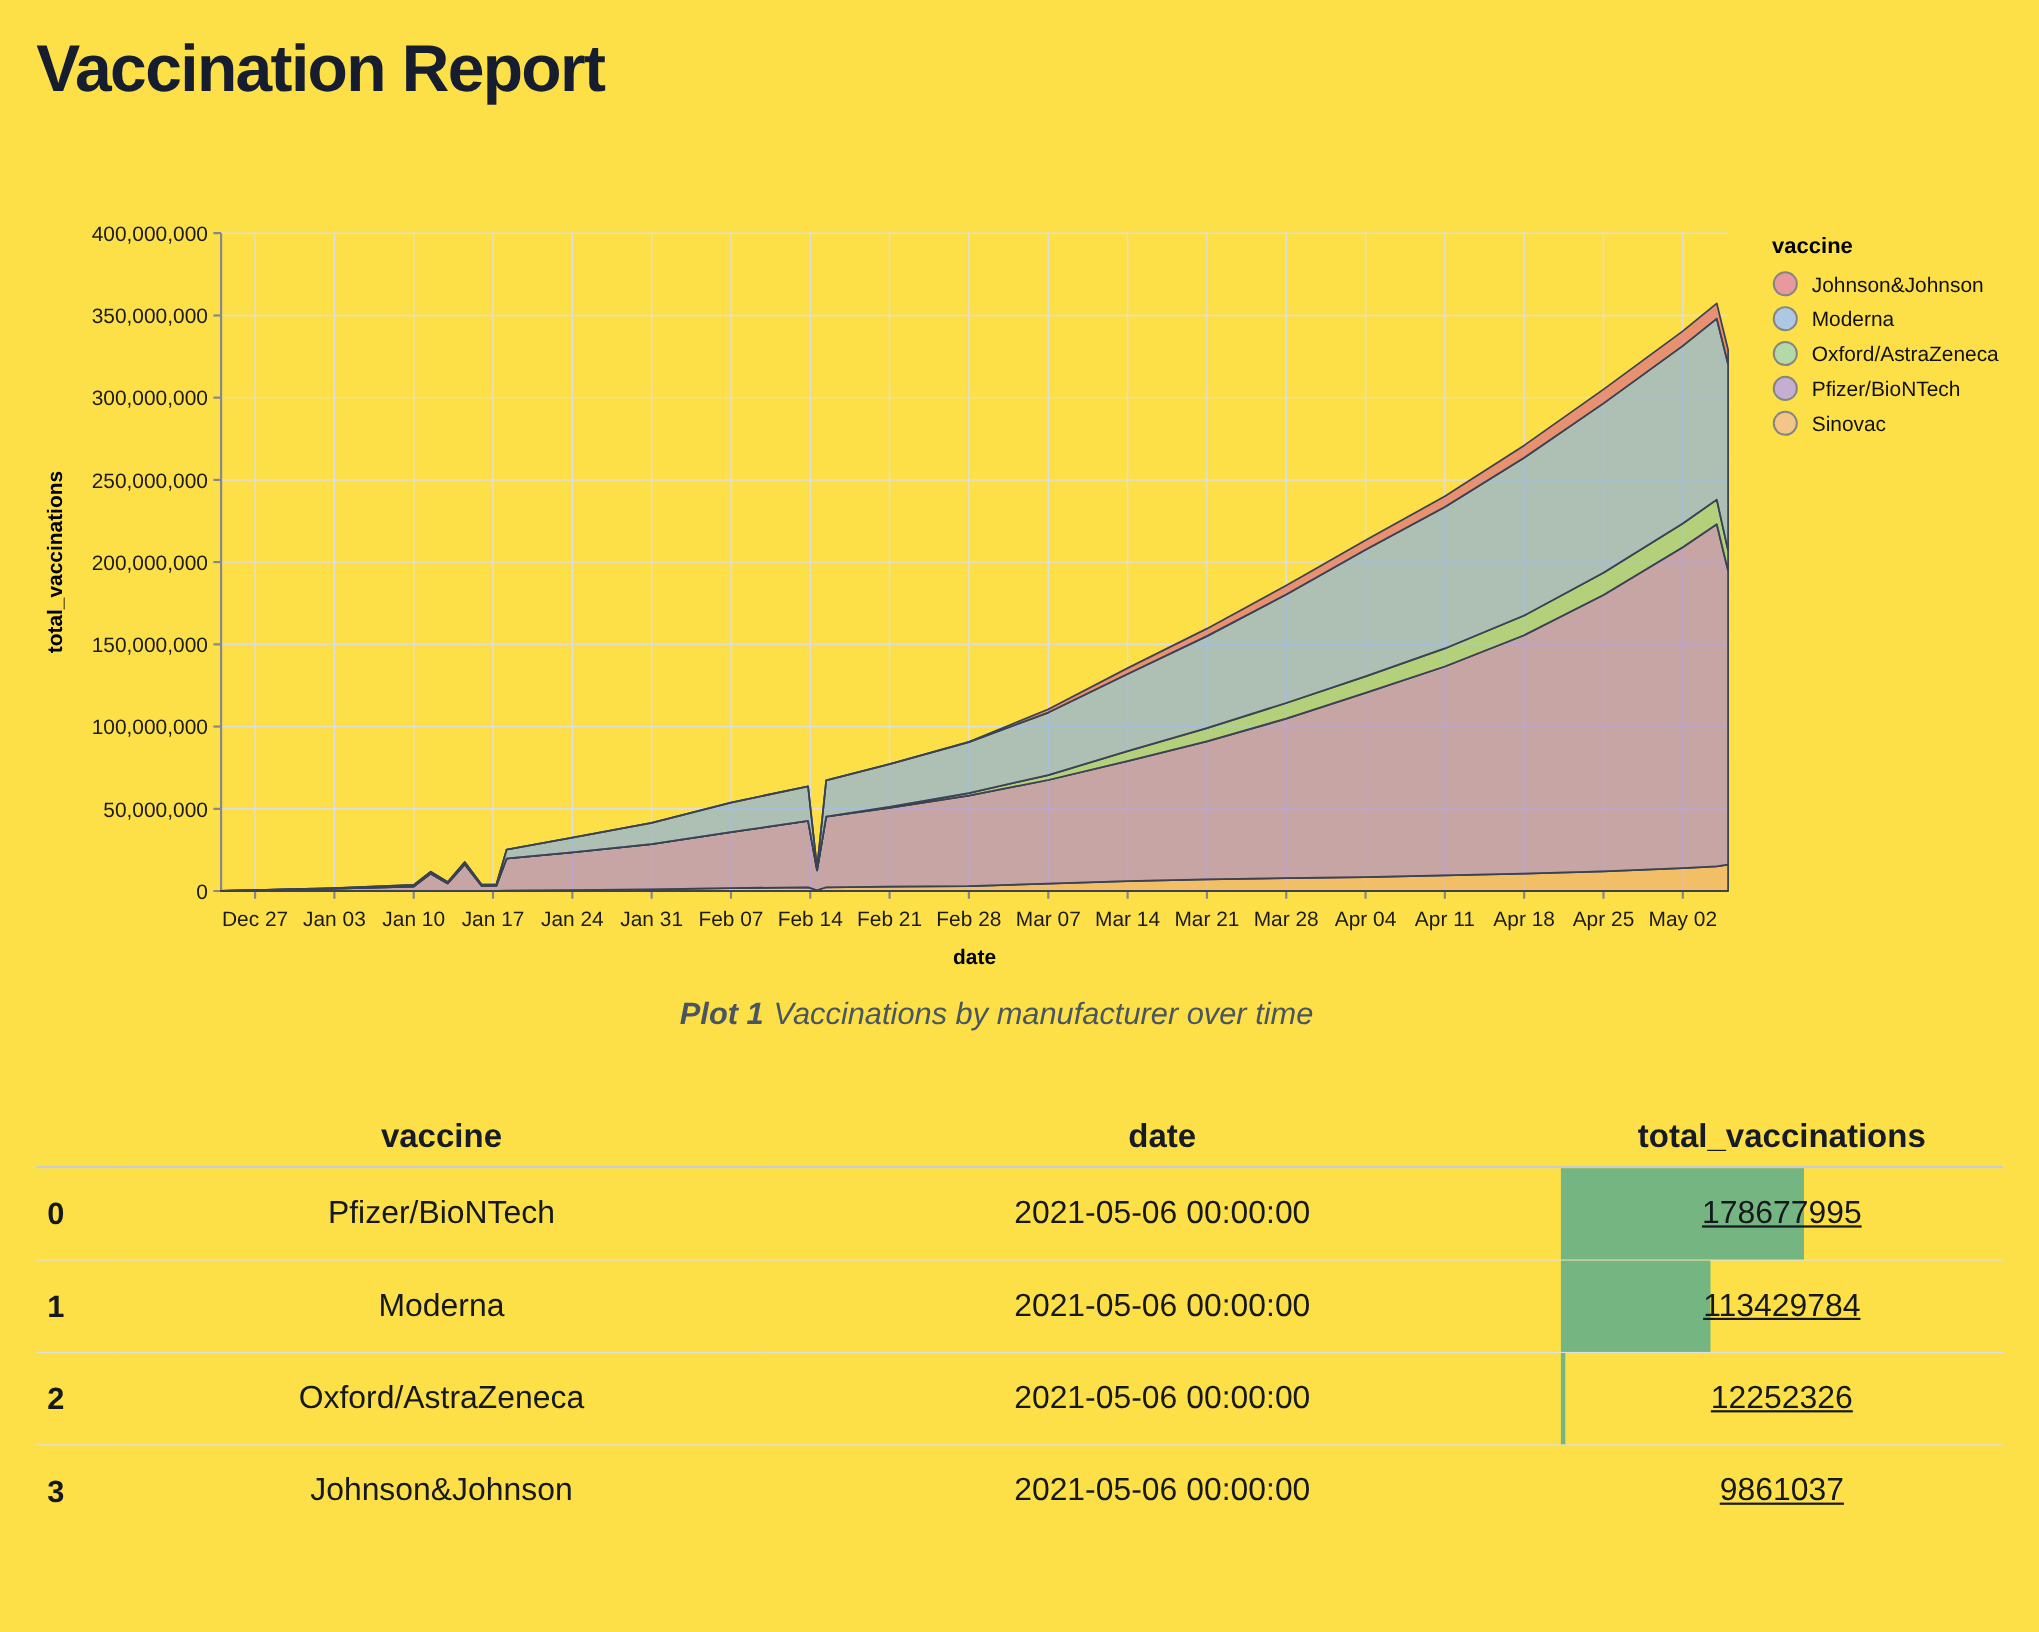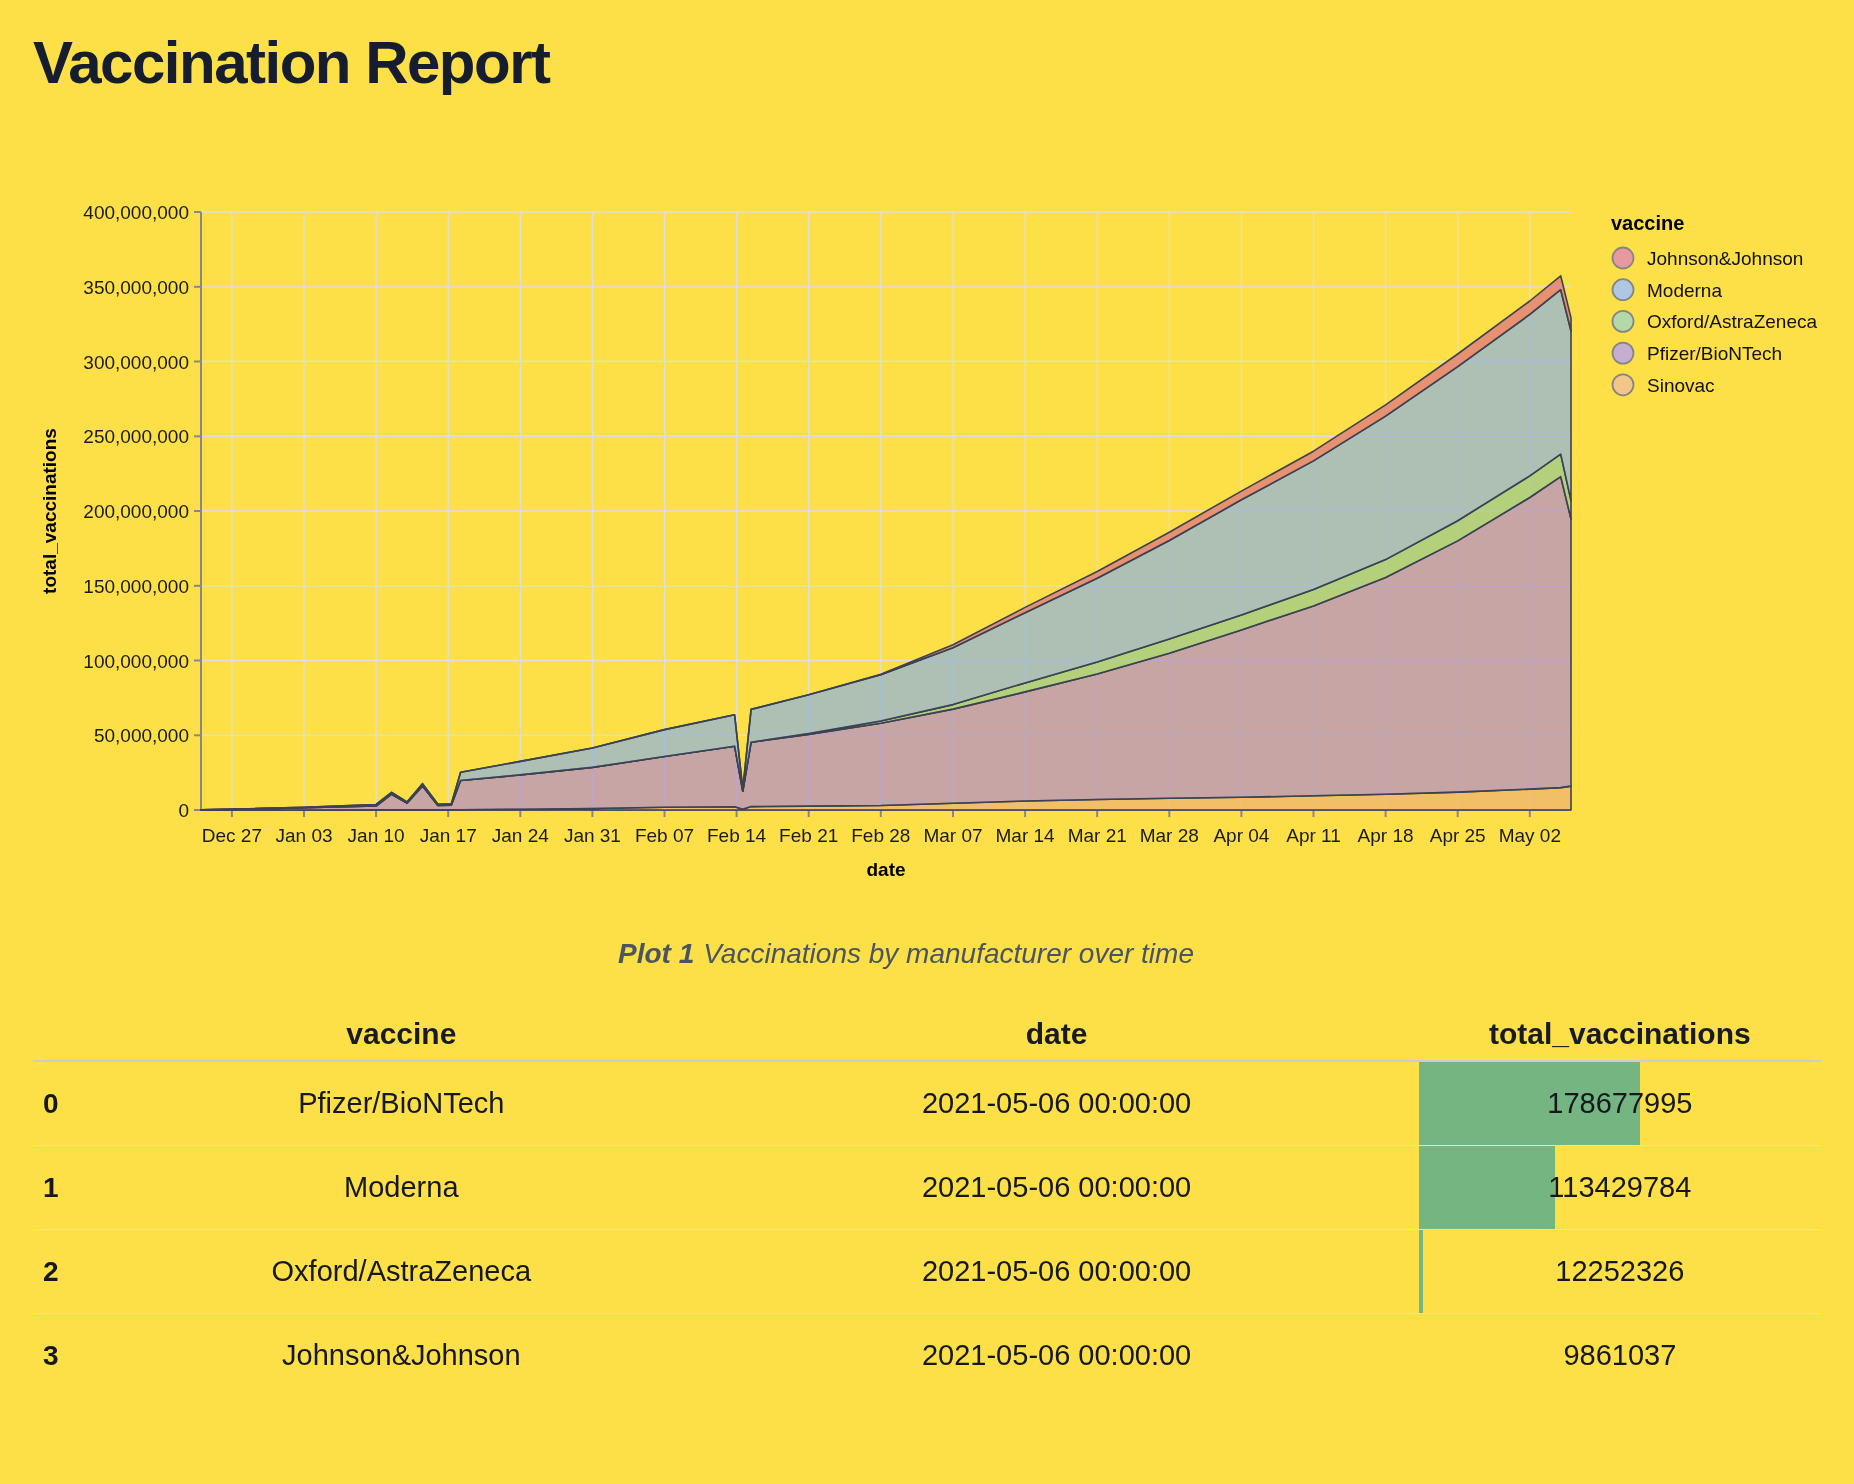--- a/index.html
+++ b/index.html
@@ -8,32 +8,32 @@
   h1.title{position:absolute;left:33px;top:28px;margin:0;font-size:60px;font-weight:700;
         letter-spacing:-1.5px;color:#161d2e;font-family:"Liberation Sans",sans-serif;}
   #chart-svg{position:absolute;left:0;top:168px;}
   .tick{font-size:19px;fill:#1b1b1b;}
   .axis-title{font-size:19px;font-weight:bold;fill:#000;}
   .legend-title{font-size:20px;font-weight:bold;fill:#000;}
   .legend-label{font-size:19px;fill:#111;}
   .caption{position:absolute;left:0;width:1812px;text-align:center;font-style:italic;
         font-size:28px;color:#4a5562;}
   .caption .cap-label{font-weight:bold;margin-right:9px;}
-  #plot-caption{top:938px;}
+  #plot-caption{top:906px;}
   #table-caption{top:1404px;}
   table.df{position:absolute;left:33px;top:1008px;width:1788px;border-collapse:collapse;
         table-layout:fixed;}
   table.df th{font-size:30px;font-weight:bold;color:#161b26;height:52px;text-align:center;
         border-bottom:2px solid #c9ccd2;padding:0;}
   table.df td{font-size:29px;color:#15181d;height:83px;text-align:center;
         border-bottom:1px solid #dddfe3;padding:0;position:relative;}
   table.df tr.last td{border-bottom:none;}
   table.df td.idx{text-align:left;font-weight:bold;font-size:28px;padding-left:10px;}
   .bar-fill{position:absolute;left:0;top:0;bottom:0;width:0;}
-  .cell-text{position:relative;z-index:1;}
+  .cell-text{position:relative;z-index:1;text-decoration:underline;}
   .col-idx{width:4.2%;} .col-vaccine{width:32.8%;} .col-date{width:40.5%;} .col-total{width:22.5%;}
 </style>
 </head>
 <body>
 
 <div class="page">
 
   <h1 class="title">Vaccination Report</h1>
 
   <svg id="chart-svg" width="1854" height="744">

